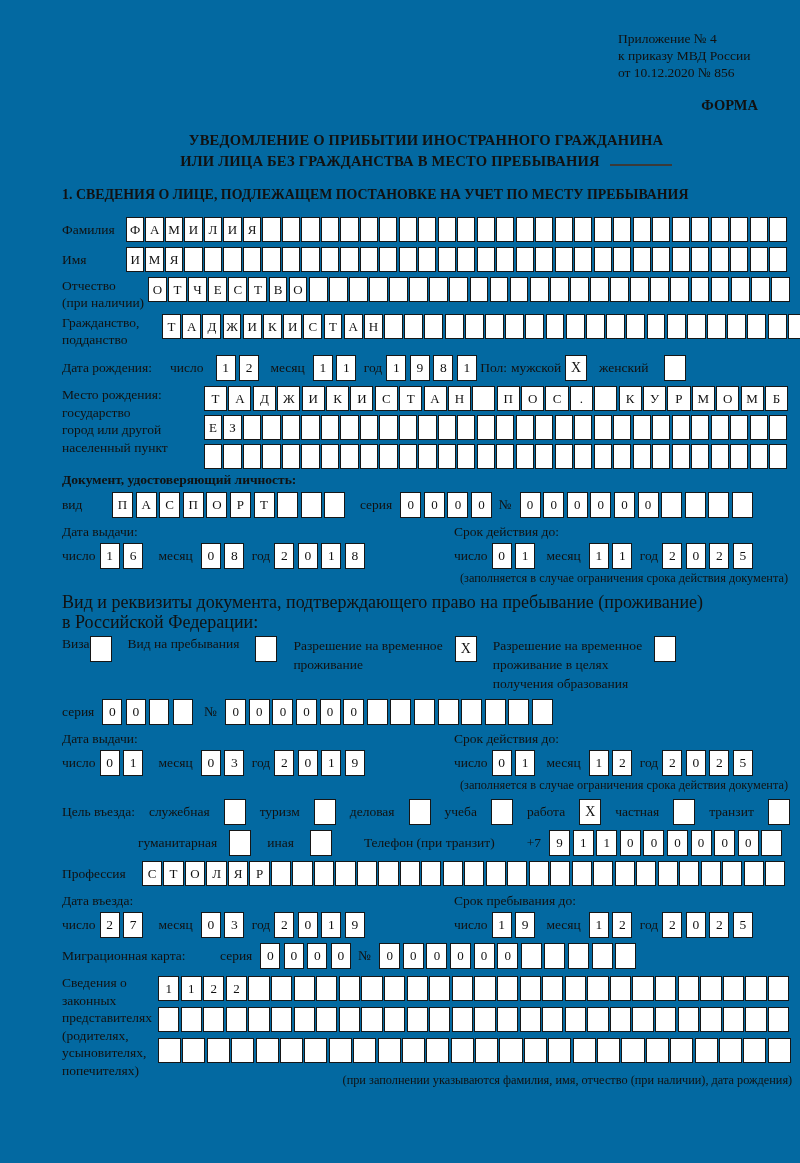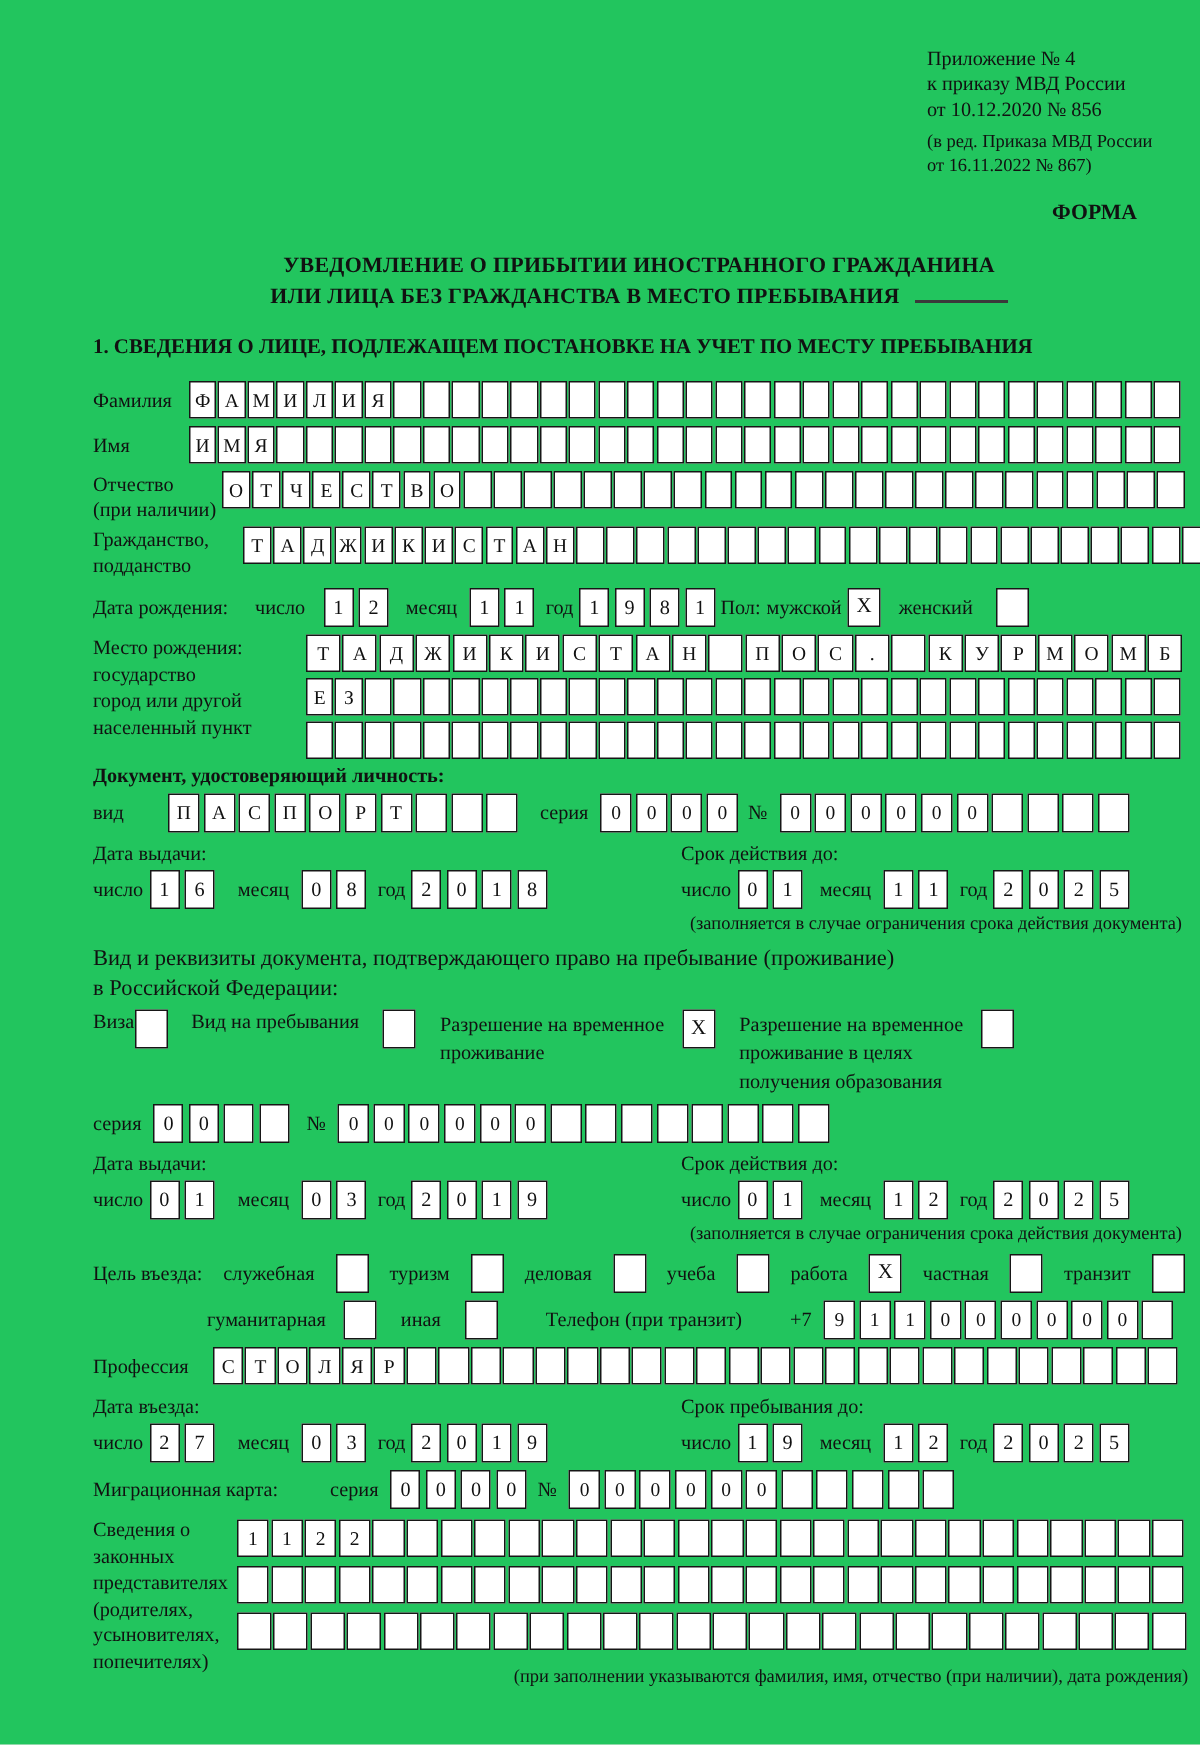--- a/index.html
+++ b/index.html
@@ -1,17 +1,17 @@
 <!DOCTYPE html>
 <html lang="ru"><head>
 <meta charset="utf-8">
 <style>
   html,body{margin:0;padding:0;background:#e8e8e8;}
   .page{
-    width:800px;height:1163px;box-sizing:border-box;background:#22c55e;color:#111;
+    width:800px;height:1163px;box-sizing:border-box;background:#0369a1;color:#111;
     font-family:"Liberation Serif","DejaVu Serif",serif;
     padding:30px 10px 0 62px;overflow:hidden;position:relative;
   }
   .ml{white-space:pre-line;}
   .hdr{margin-left:556px;font-size:13.5px;line-height:17px;}
   .hdr .amend{font-size:12.3px;line-height:16px;margin-top:5px;}
   .forma{margin-top:16px;text-align:right;padding-right:32px;font-weight:bold;font-size:14.5px;}
   .title{margin-top:16px;text-align:center;font-weight:bold;font-size:14.6px;line-height:21px;letter-spacing:.2px;}
   .uline{display:inline-block;width:62px;border-bottom:2.4px solid #3a3a3a;margin-left:10px;height:12px;}
   .sec{margin-top:15px;font-weight:bold;font-size:13.9px;}
@@ -55,22 +55,20 @@
 </style>
 </head>
 <body>
 
 <div class="page">
 
   <div class="hdr">
     <div class="ml">Приложение № 4
 к приказу МВД России
 от 10.12.2020 № 856</div>
-    <div class="ml amend">(в ред. Приказа МВД России
-от 16.11.2022 № 867)</div>
   </div>
 
   <div class="forma">ФОРМА</div>
 
   <div class="title">
     <div>УВЕДОМЛЕНИЕ О ПРИБЫТИИ ИНОСТРАННОГО ГРАЖДАНИНА</div>
     <div><span>ИЛИ ЛИЦА БЕЗ ГРАЖДАНСТВА В МЕСТО ПРЕБЫВАНИЯ</span><span class="uline"></span></div>
   </div>
 
   <div class="sec">1. СВЕДЕНИЯ О ЛИЦЕ, ПОДЛЕЖАЩЕМ ПОСТАНОВКЕ НА УЧЕТ ПО МЕСТУ ПРЕБЫВАНИЯ</div>
@@ -460,21 +458,21 @@
             <span class="cell">2</span>
             <span class="cell">0</span>
             <span class="cell">2</span>
             <span class="cell">5</span>
           </div>
       </div>
     </div>
   </div>
   <div class="note">(заполняется в случае ограничения срока действия документа)</div>
 
-  <div style="font-size:15px;margin-top:6px;line-height:20px;">
+  <div style="font-size:18px;margin-top:6px;line-height:20px;">
     <div>Вид и реквизиты документа, подтверждающего право на пребывание (проживание)</div>
     <div>в Российской Федерации:</div>
   </div>
 
   <div class="opt" style="margin-top:4px;">
     <span class="optlbl">Виза</span>
     <span class="cb"></span>
       <span class="gap16"></span>
     <span class="optlbl">Вид на пребывания</span>
       <span class="gap16"></span>

